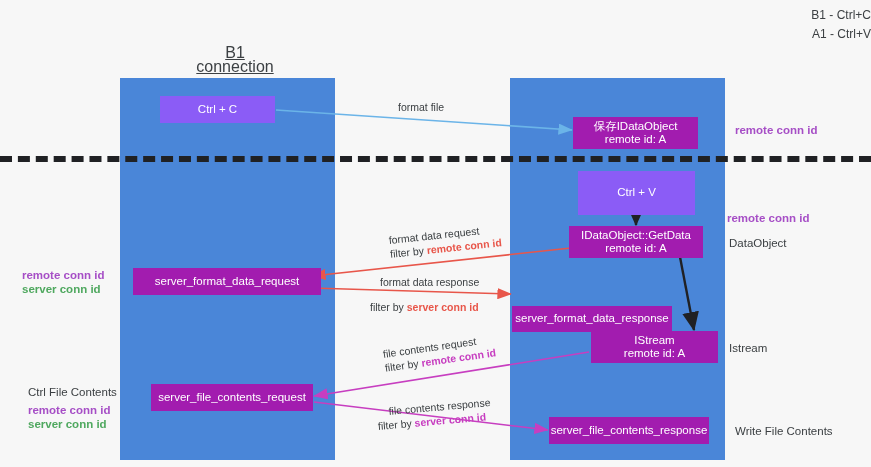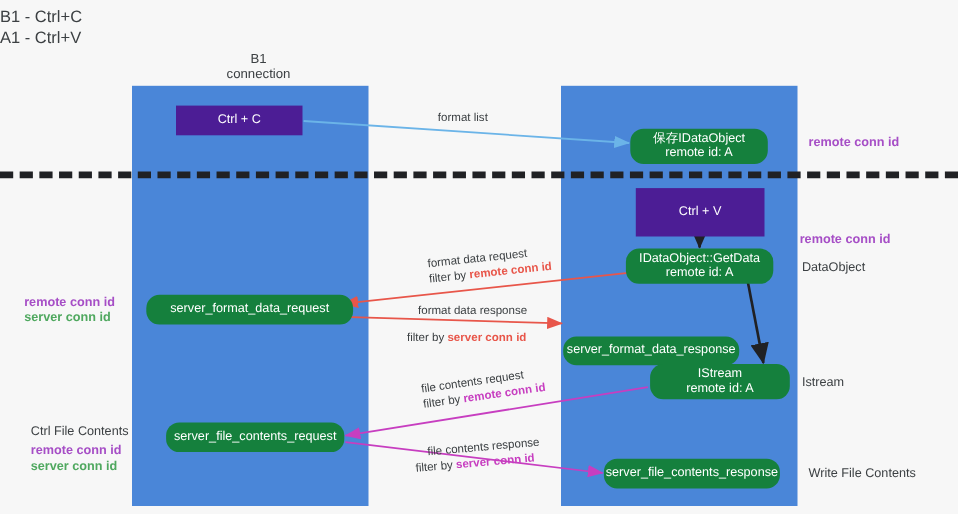--- a/index.html
+++ b/index.html
@@ -8,41 +8,42 @@
     background:#f7f7f7;
     font-family:"Liberation Sans","DejaVu Sans",sans-serif;
     position:relative;overflow:hidden;
     -webkit-font-smoothing:antialiased;
   }
   #stage{position:absolute;left:0;top:0;width:871px;height:467px;}
   .abs{position:absolute;}
 
   
   #title{
-    left:0;top:6px;width:871px;text-align:left;
-    font-size:15px;color:#3c4043;line-height:19px;white-space:pre-line;
+    left:0;top:6px;width:871px;text-align:right;
+    font-size:12px;color:#3c4043;line-height:19px;white-space:pre-line;
   }
 
   
   .lane-head{
-    text-align:center;font-size:12px;color:#3c4043;line-height:14px;
+    text-align:center;font-size:16px;color:#3c4043;line-height:14px;
     white-space:pre-line;
+    text-decoration:underline;
   }
 
   
   .lane{background:#4a86d8;}
 
   
   .node{
     display:flex;align-items:center;justify-content:center;
     text-align:center;color:#ffffff;font-size:11.5px;line-height:13.5px;
     white-space:pre-line;box-sizing:border-box;padding:2px 4px;
   }
-  .node.green{background:#4c1d95;}
-  .node.orange{background:#15803d;border-radius:12px;}
+  .node.green{background:#8b5cf6;}
+  .node.orange{background:#a21caf;}
 
   
   .side-label{font-size:11.5px;color:#3c4043;line-height:14px;}
   .k-purple{color:#a64ec6;font-weight:bold;}
   .k-green{color:#4fa85f;font-weight:bold;}
   .k-red{color:#e8564a;font-weight:bold;}
   .k-magenta{color:#c73ec0;font-weight:bold;}
 
   
   .edge-label{
@@ -118,21 +119,21 @@
 
   <div class="abs node orange" style="left:512px;top:281px;width:160px;height:26px;margin-top:25px;">server_format_data_response</div>
 
   <div class="abs node orange" style="left:591px;top:331px;width:127px;height:32px;">IStream
 remote id: A</div>
 
   <div class="abs node orange" style="left:549px;top:417px;width:160px;height:27px;">server_file_contents_response</div>
 
   <div class="abs node orange" style="left:151px;top:384px;width:162px;height:27px;">server_file_contents_request</div>
 
-  <div class="abs edge-label" style="left:398px;top:100px;">format list</div>
+  <div class="abs edge-label" style="left:398px;top:100px;">format file</div>
 
   <div class="abs rot" style="left:388px;top:233px;transform:rotate(-6deg);">
     <div class="edge-label">format data request</div>
     <div class="edge-label"><span>filter by </span><span class="k-red">remote conn id</span></div>
   </div>
 
   <div class="abs" style="left:380px;top:275px;">
     <div class="edge-label">format data response</div>
     <div class="edge-label" style="margin-top:11px;margin-left:-10px;"><span>filter by </span><span class="k-red">server conn id</span></div>
   </div>

